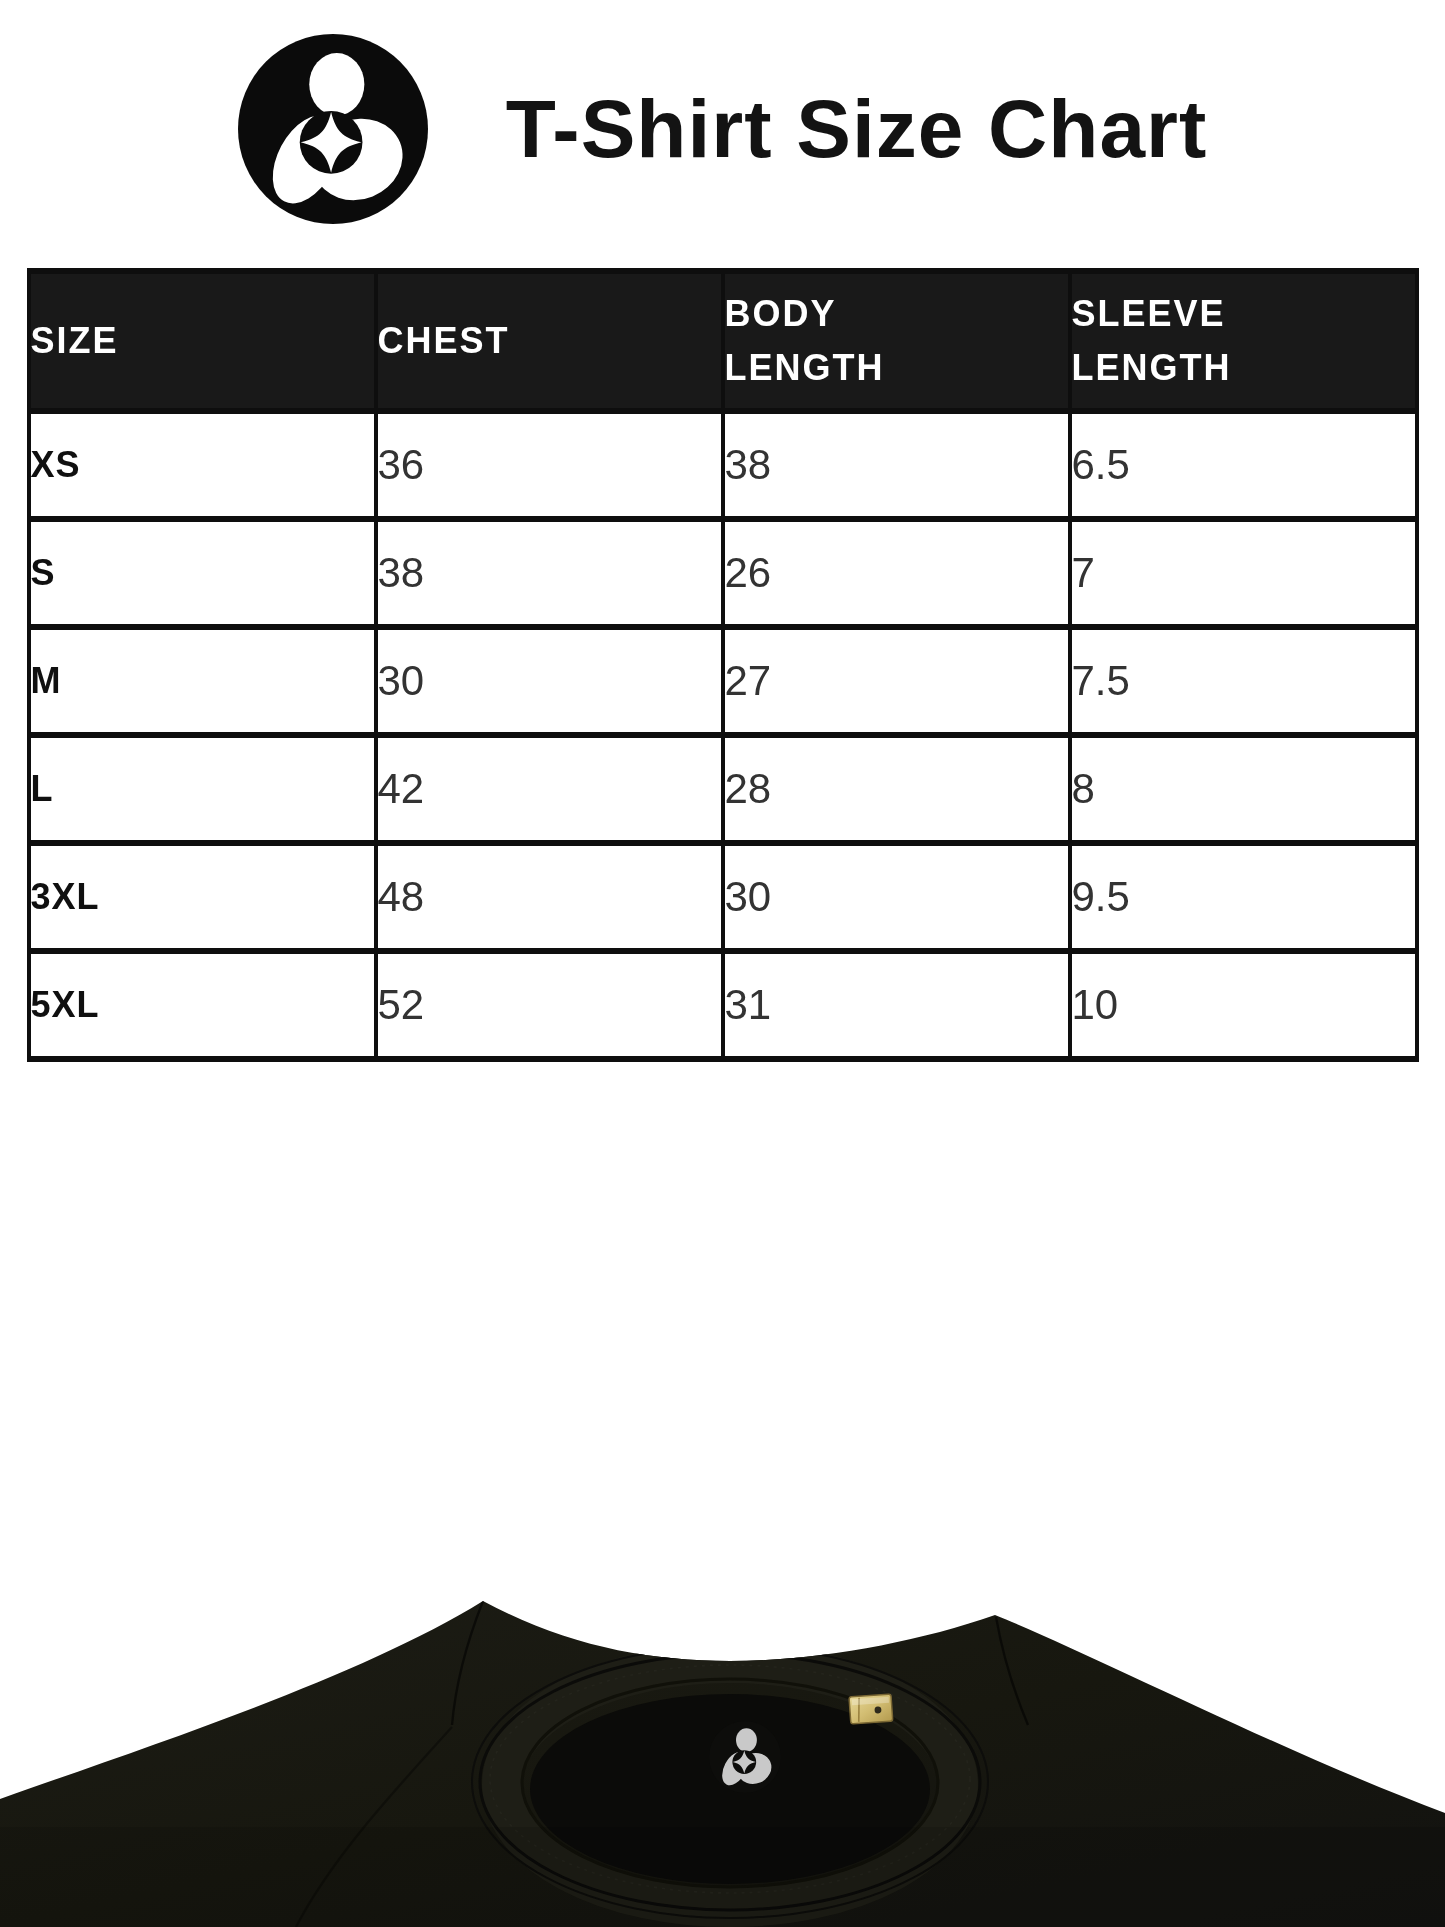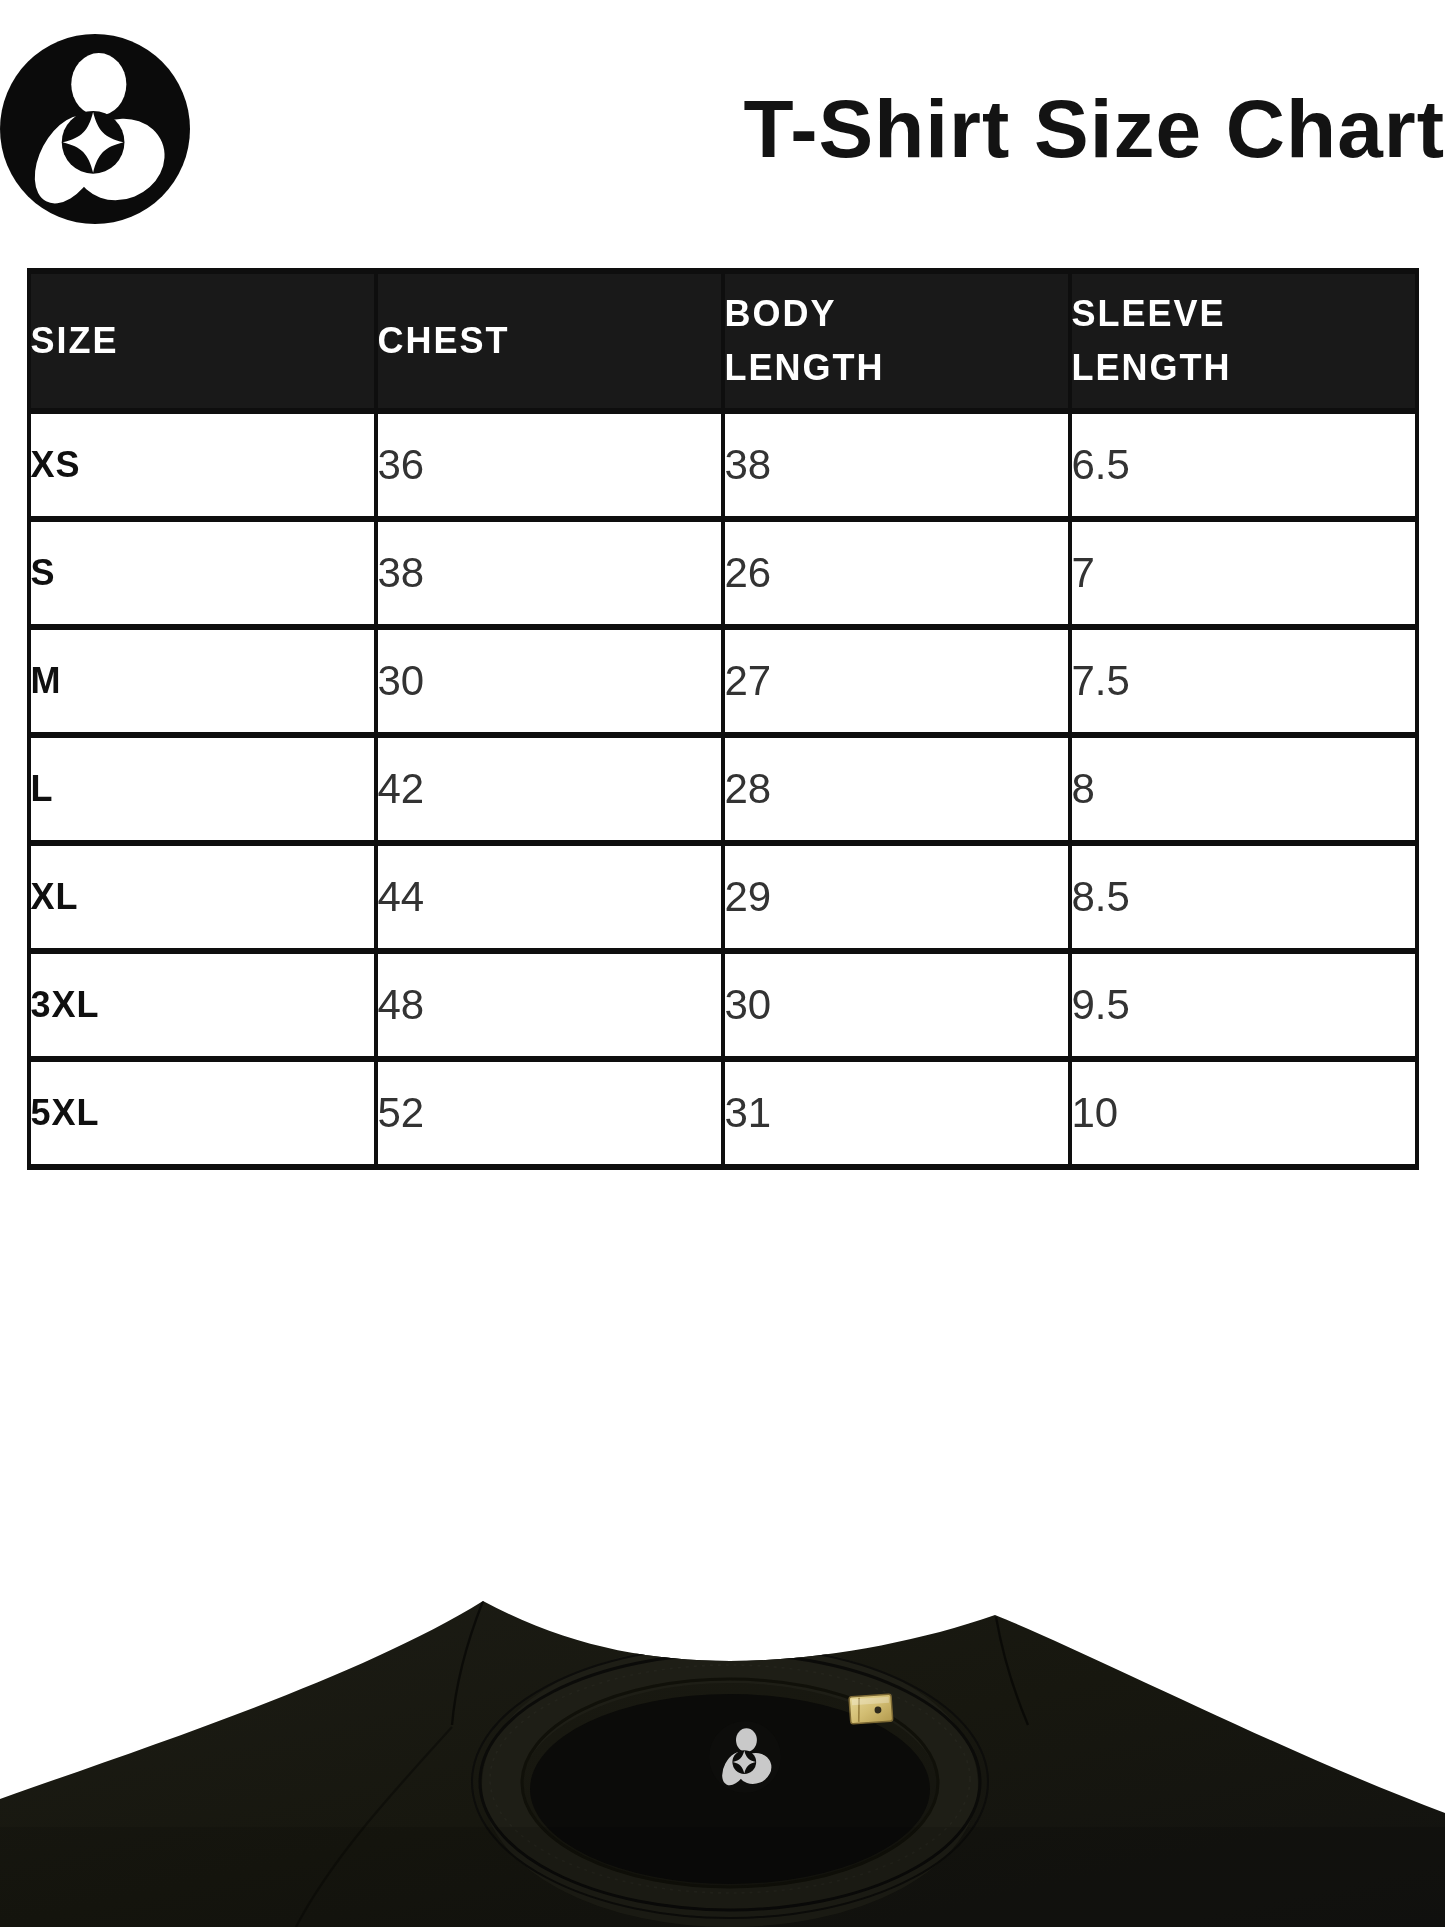--- a/index.html
+++ b/index.html
@@ -6,21 +6,21 @@
   html,body{margin:0;padding:0;}
   body{
     width:1445px;height:1927px;background:#ffffff;
     font-family:"Liberation Sans", sans-serif;
     -webkit-font-smoothing:antialiased;
   }
   .page{position:relative;width:1445px;height:1927px;overflow:hidden;background:#fff;}
 
   
   .header{
-    display:flex;align-items:center;justify-content:space-between;
+    display:flex;align-items:center;justify-content:center;
     gap:78px;padding-top:34px;
   }
   .logo{width:190px;height:190px;flex:0 0 auto;display:block;}
   .logo svg{display:block;width:100%;height:100%;}
   .logo .ring{fill:#0b0b0b;}
   .logo .fig{fill:#ffffff;}
   .logo .chest{fill:#0b0b0b;}
   .logo .star{fill:#ffffff;}
   .page-title{
     margin:0;font-size:82px;font-weight:800;color:#131313;
@@ -104,26 +104,20 @@
         <td class="cell-size">M</td>
         <td class="cell-num">30</td>
         <td class="cell-num">27</td>
         <td class="cell-num">7.5</td>
       </tr>
       <tr>
         <td class="cell-size">L</td>
         <td class="cell-num">42</td>
         <td class="cell-num">28</td>
         <td class="cell-num">8</td>
-      </tr>
-      <tr>
-        <td class="cell-size">XL</td>
-        <td class="cell-num">44</td>
-        <td class="cell-num">29</td>
-        <td class="cell-num">8.5</td>
       </tr>
       <tr>
         <td class="cell-size">3XL</td>
         <td class="cell-num">48</td>
         <td class="cell-num">30</td>
         <td class="cell-num">9.5</td>
       </tr>
       <tr>
         <td class="cell-size">5XL</td>
         <td class="cell-num">52</td>

